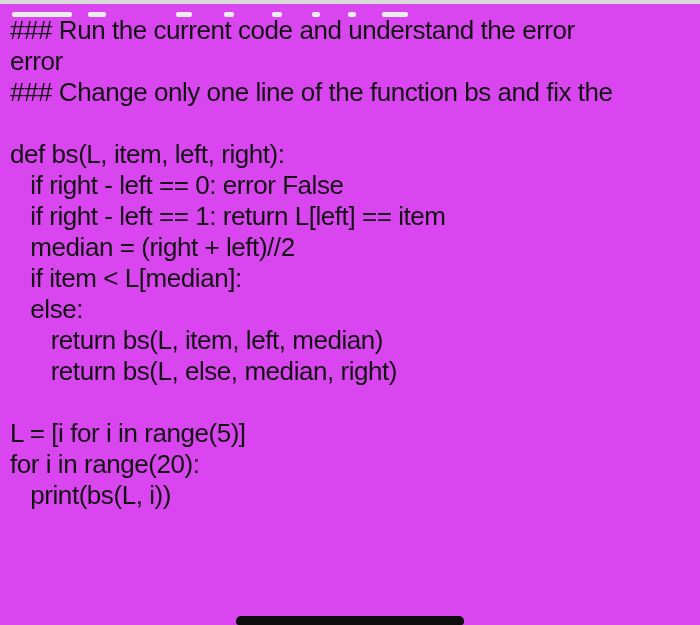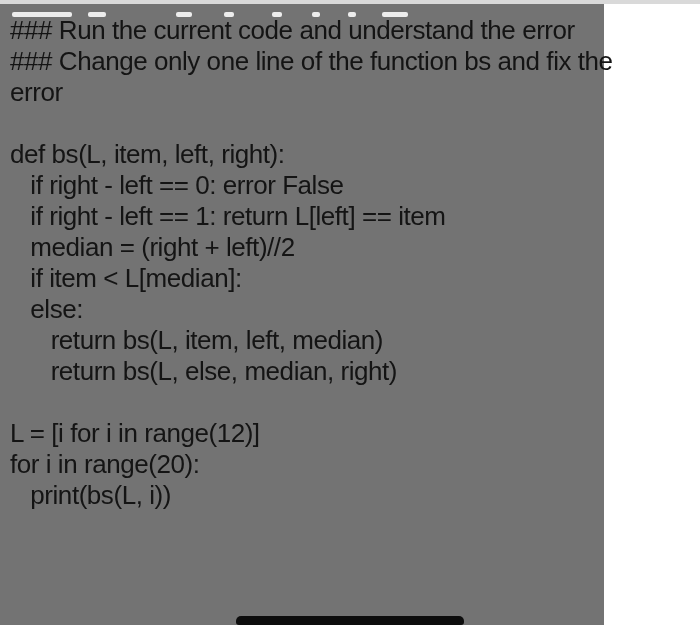--- a/index.html
+++ b/index.html
@@ -5,23 +5,23 @@
   html, body {
     margin: 0;
     padding: 0;
     width: 700px;
     height: 625px;
     overflow: hidden;
     background: #ffffff;
   }
   .screen {
     position: relative;
-    width: 604px;
+    width: 700px;
     height: 625px;
-    background: #737373;
+    background: #d946ef;
     font-family: "Liberation Sans", sans-serif;
   }
   .top-strip {
     position: absolute;
     top: 0; left: 0;
     width: 700px;
     height: 4px;
     background: #d9d9d9;
   }
   .ghost-row { position: absolute; top: 12px; left: 0; width: 700px; height: 6px; }
@@ -69,32 +69,32 @@
     <span class="g" style="left:176px; width:16px"></span>
     <span class="g" style="left:224px; width:10px"></span>
     <span class="g" style="left:272px; width:10px"></span>
     <span class="g" style="left:312px; width:8px"></span>
     <span class="g" style="left:348px; width:8px"></span>
     <span class="g" style="left:382px; width:26px"></span>
   </div>
 
   <div class="content">
     <div class="line">### Run the current code and understand the error</div>
+    <div class="line">error</div>
     <div class="line">### Change only one line of the function bs and fix the</div>
-    <div class="line">error</div>
     <div class="line"></div>
     <div class="line">def bs(L, item, left, right):</div>
     <div class="line">   if right - left == 0: error False</div>
     <div class="line">   if right - left == 1: return L[left] == item</div>
     <div class="line">   median = (right + left)//2</div>
     <div class="line">   if item &lt; L[median]:</div>
     <div class="line">   else:</div>
     <div class="line">      return bs(L, item, left, median)</div>
     <div class="line">      return bs(L, else, median, right)</div>
     <div class="line"></div>
-    <div class="line">L = [i for i in range(12)]</div>
+    <div class="line">L = [i for i in range(5)]</div>
     <div class="line">for i in range(20):</div>
     <div class="line">   print(bs(L, i))</div>
   </div>
 
   <div class="home-indicator"></div>
 
 </div>
 
 </body></html>

